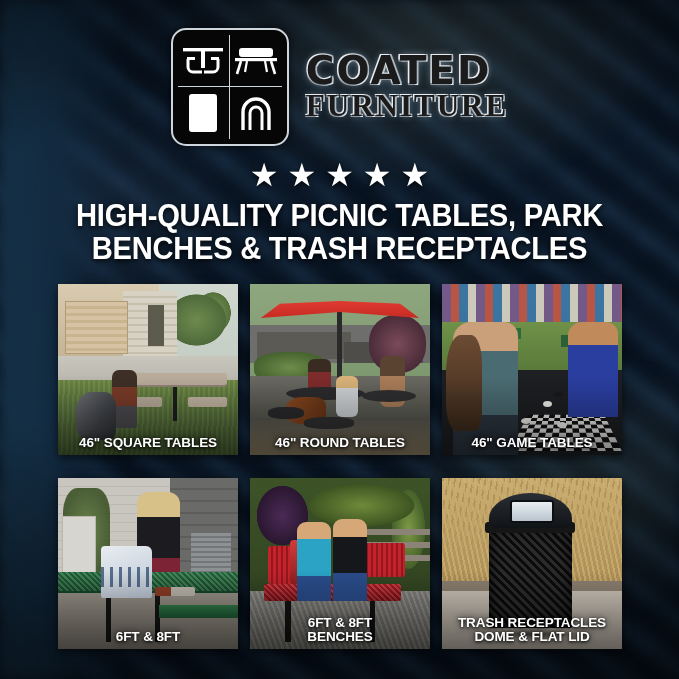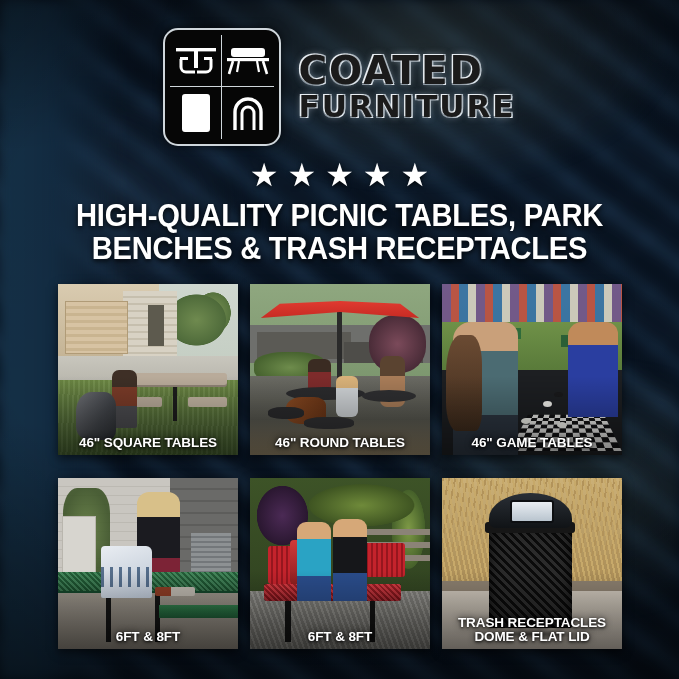--- a/index.html
+++ b/index.html
@@ -63,21 +63,21 @@
   .wordmark{display:flex;flex-direction:column;gap:1px;}
   .wm-line{font-weight:700;letter-spacing:2px;line-height:.98;
            color:#1b1b1b;
            text-shadow:
              -1.4px -1.4px 0 #e9eef2, 1.4px -1.4px 0 #aeb8c0,
              -1.4px 1.4px 0 #8e99a3, 1.4px 1.4px 0 #dfe6ec,
              0 0 7px rgba(190,205,220,.55);
            font-family:"DejaVu Sans",sans-serif;}
   .wm1{font-size:39px;}
   .wm2{font-size:31px;}
-  .wm3{font-size:31px;}
+  .wm3{font-size:31px;font-family:Liberation Serif, serif;}
 
   
   .stars{position:absolute;left:0;right:0;top:158px;height:34px;
          display:flex;align-items:center;justify-content:center;gap:9px;}
   .star{color:#ffffff;font-size:32px;line-height:1;
         text-shadow:0 2px 4px rgba(0,0,0,.75);}
 
   
   .headline{position:absolute;left:0;right:0;top:199px;text-align:center;
             color:#ffffff;font-weight:700;font-size:31px;line-height:1.08;
@@ -466,20 +466,21 @@
           <div class="layer legs"></div>
           <div class="layer seat"></div>
             <div class="layer seatmesh"></div>
           <div class="layer pack"></div>
           <div class="layer boy1"></div>
             <div class="layer boy2"></div>
         </div>
         <div class="shade"></div>
         <div class="cap">
           <span>6FT &amp; 8FT</span>
+          <span>BENCHES</span>
         </div>
       </div>
 
       <div class="tile">
         <div class="photo t6">
           <div class="layer sky"></div>
             <div class="layer grass"></div>
           <div class="layer walk"></div>
             <div class="layer curb"></div>
           <div class="layer shadow"></div>

